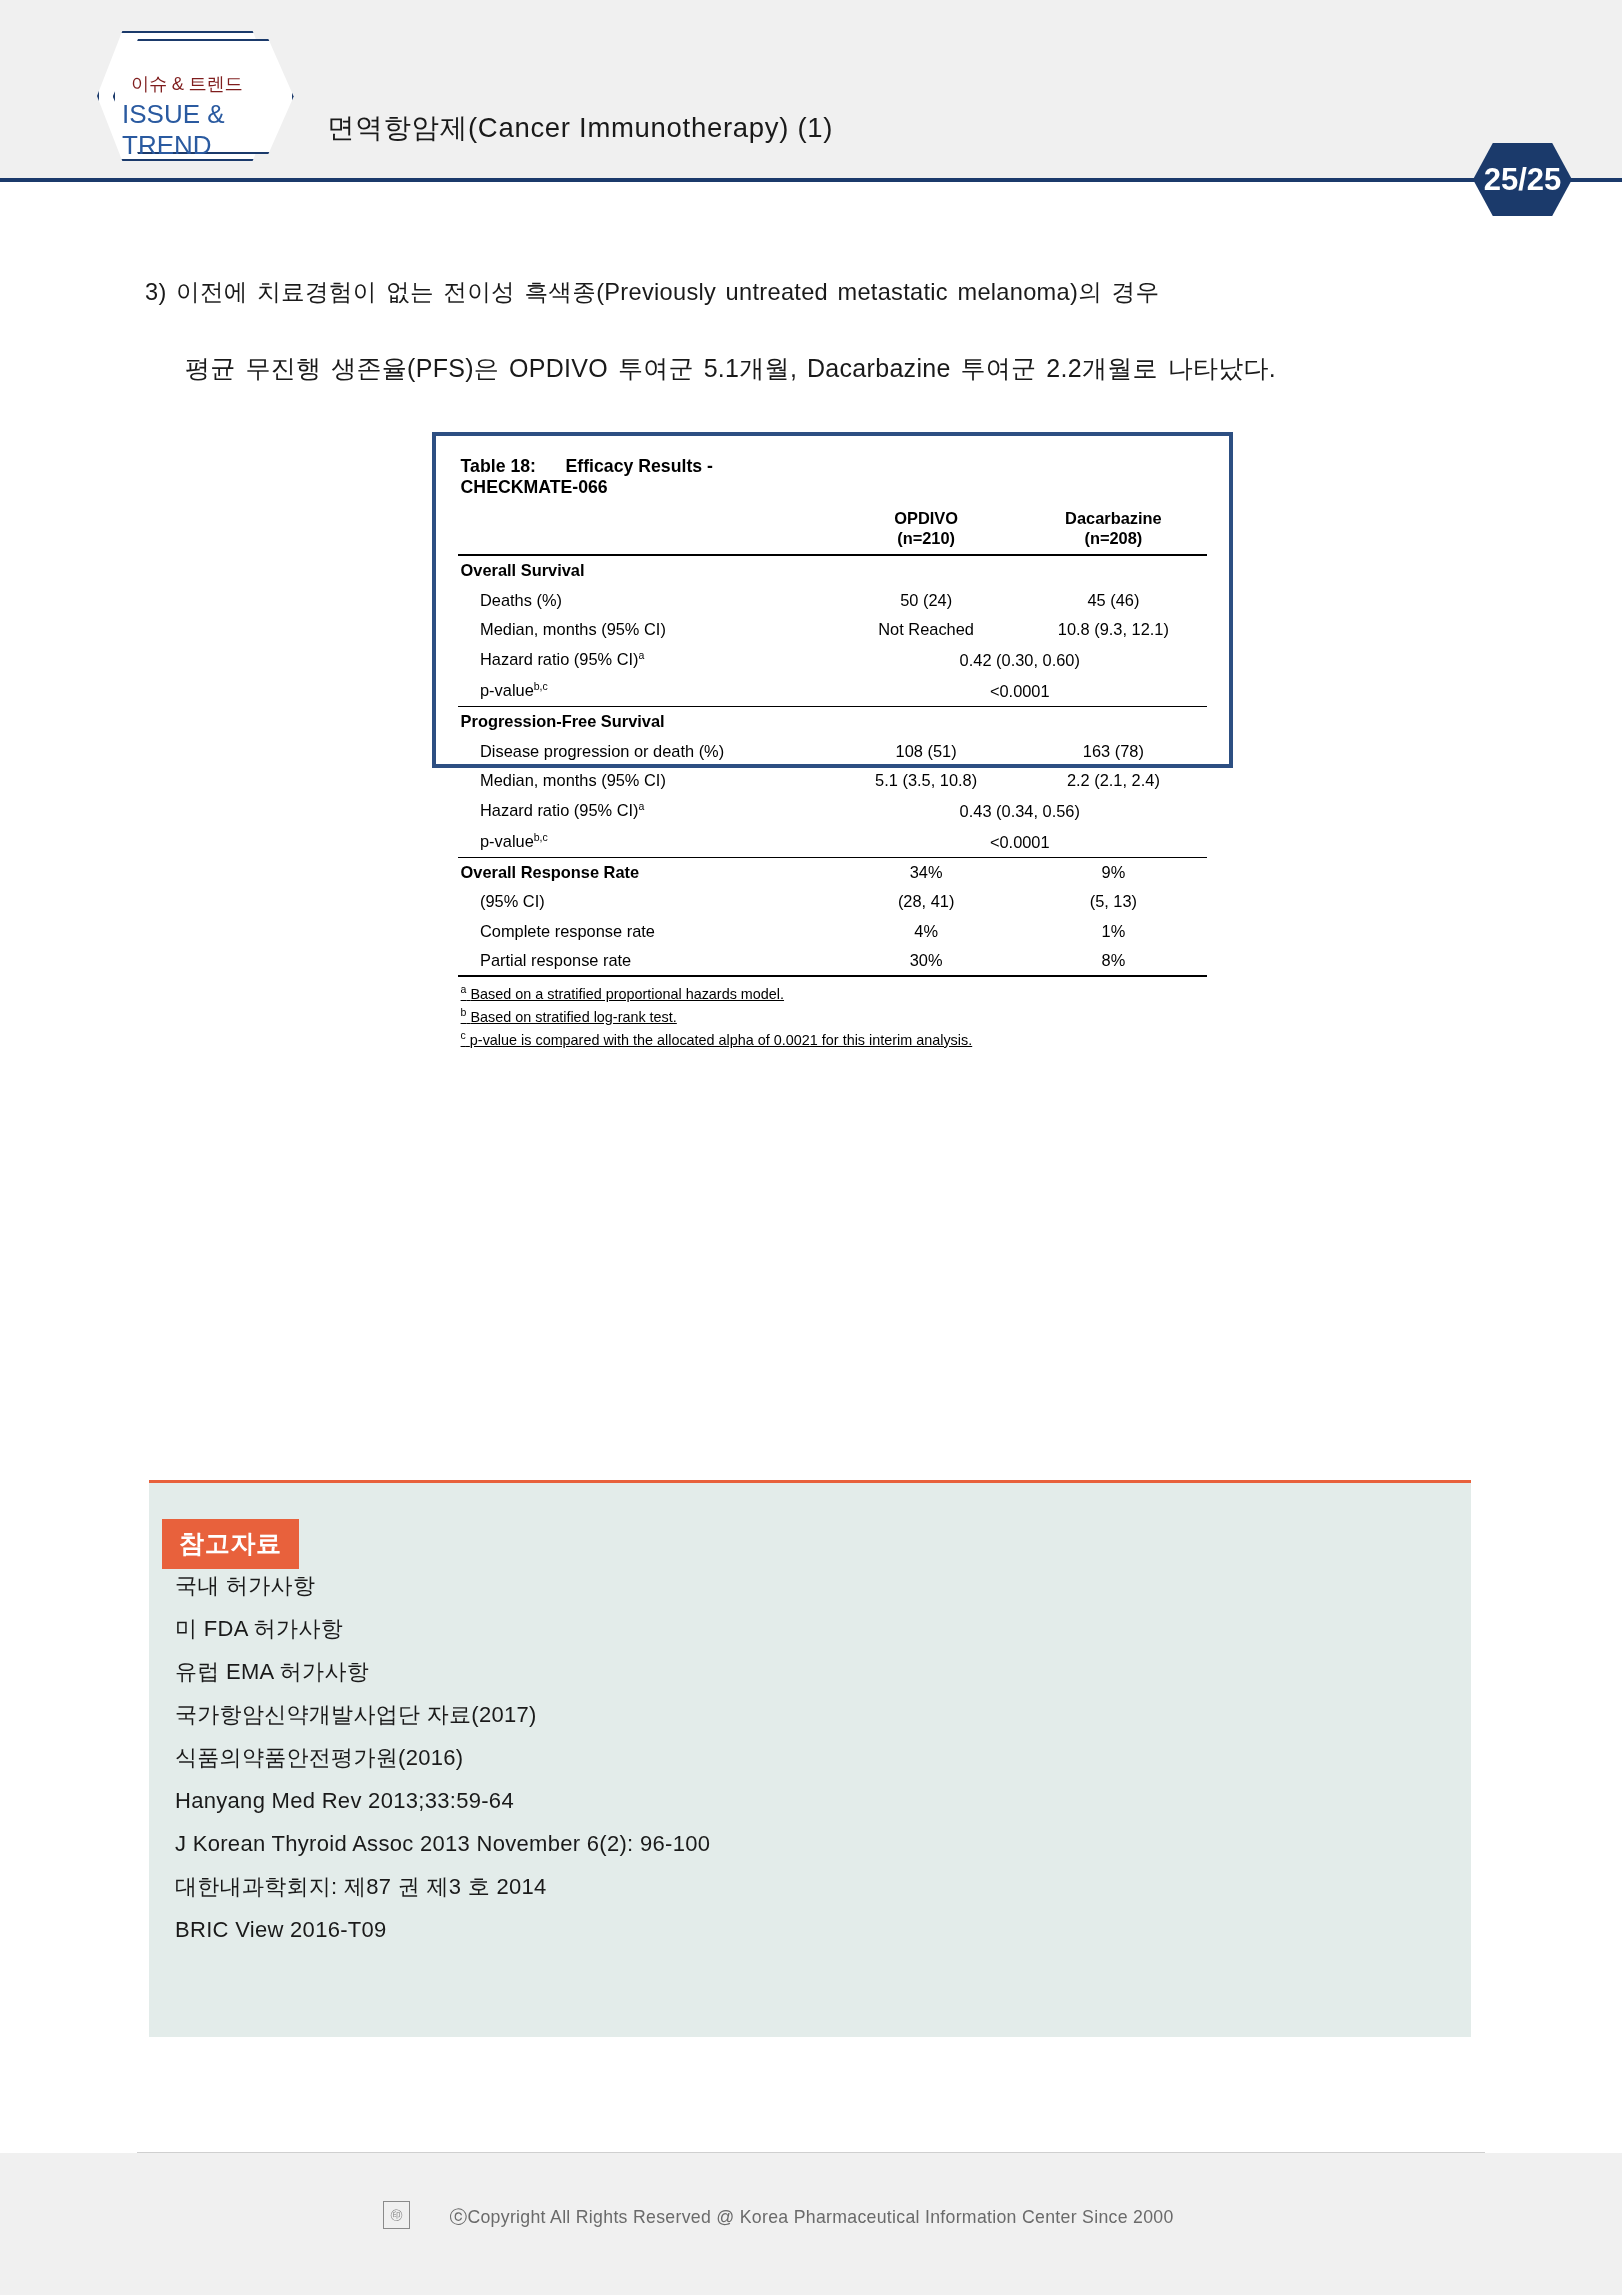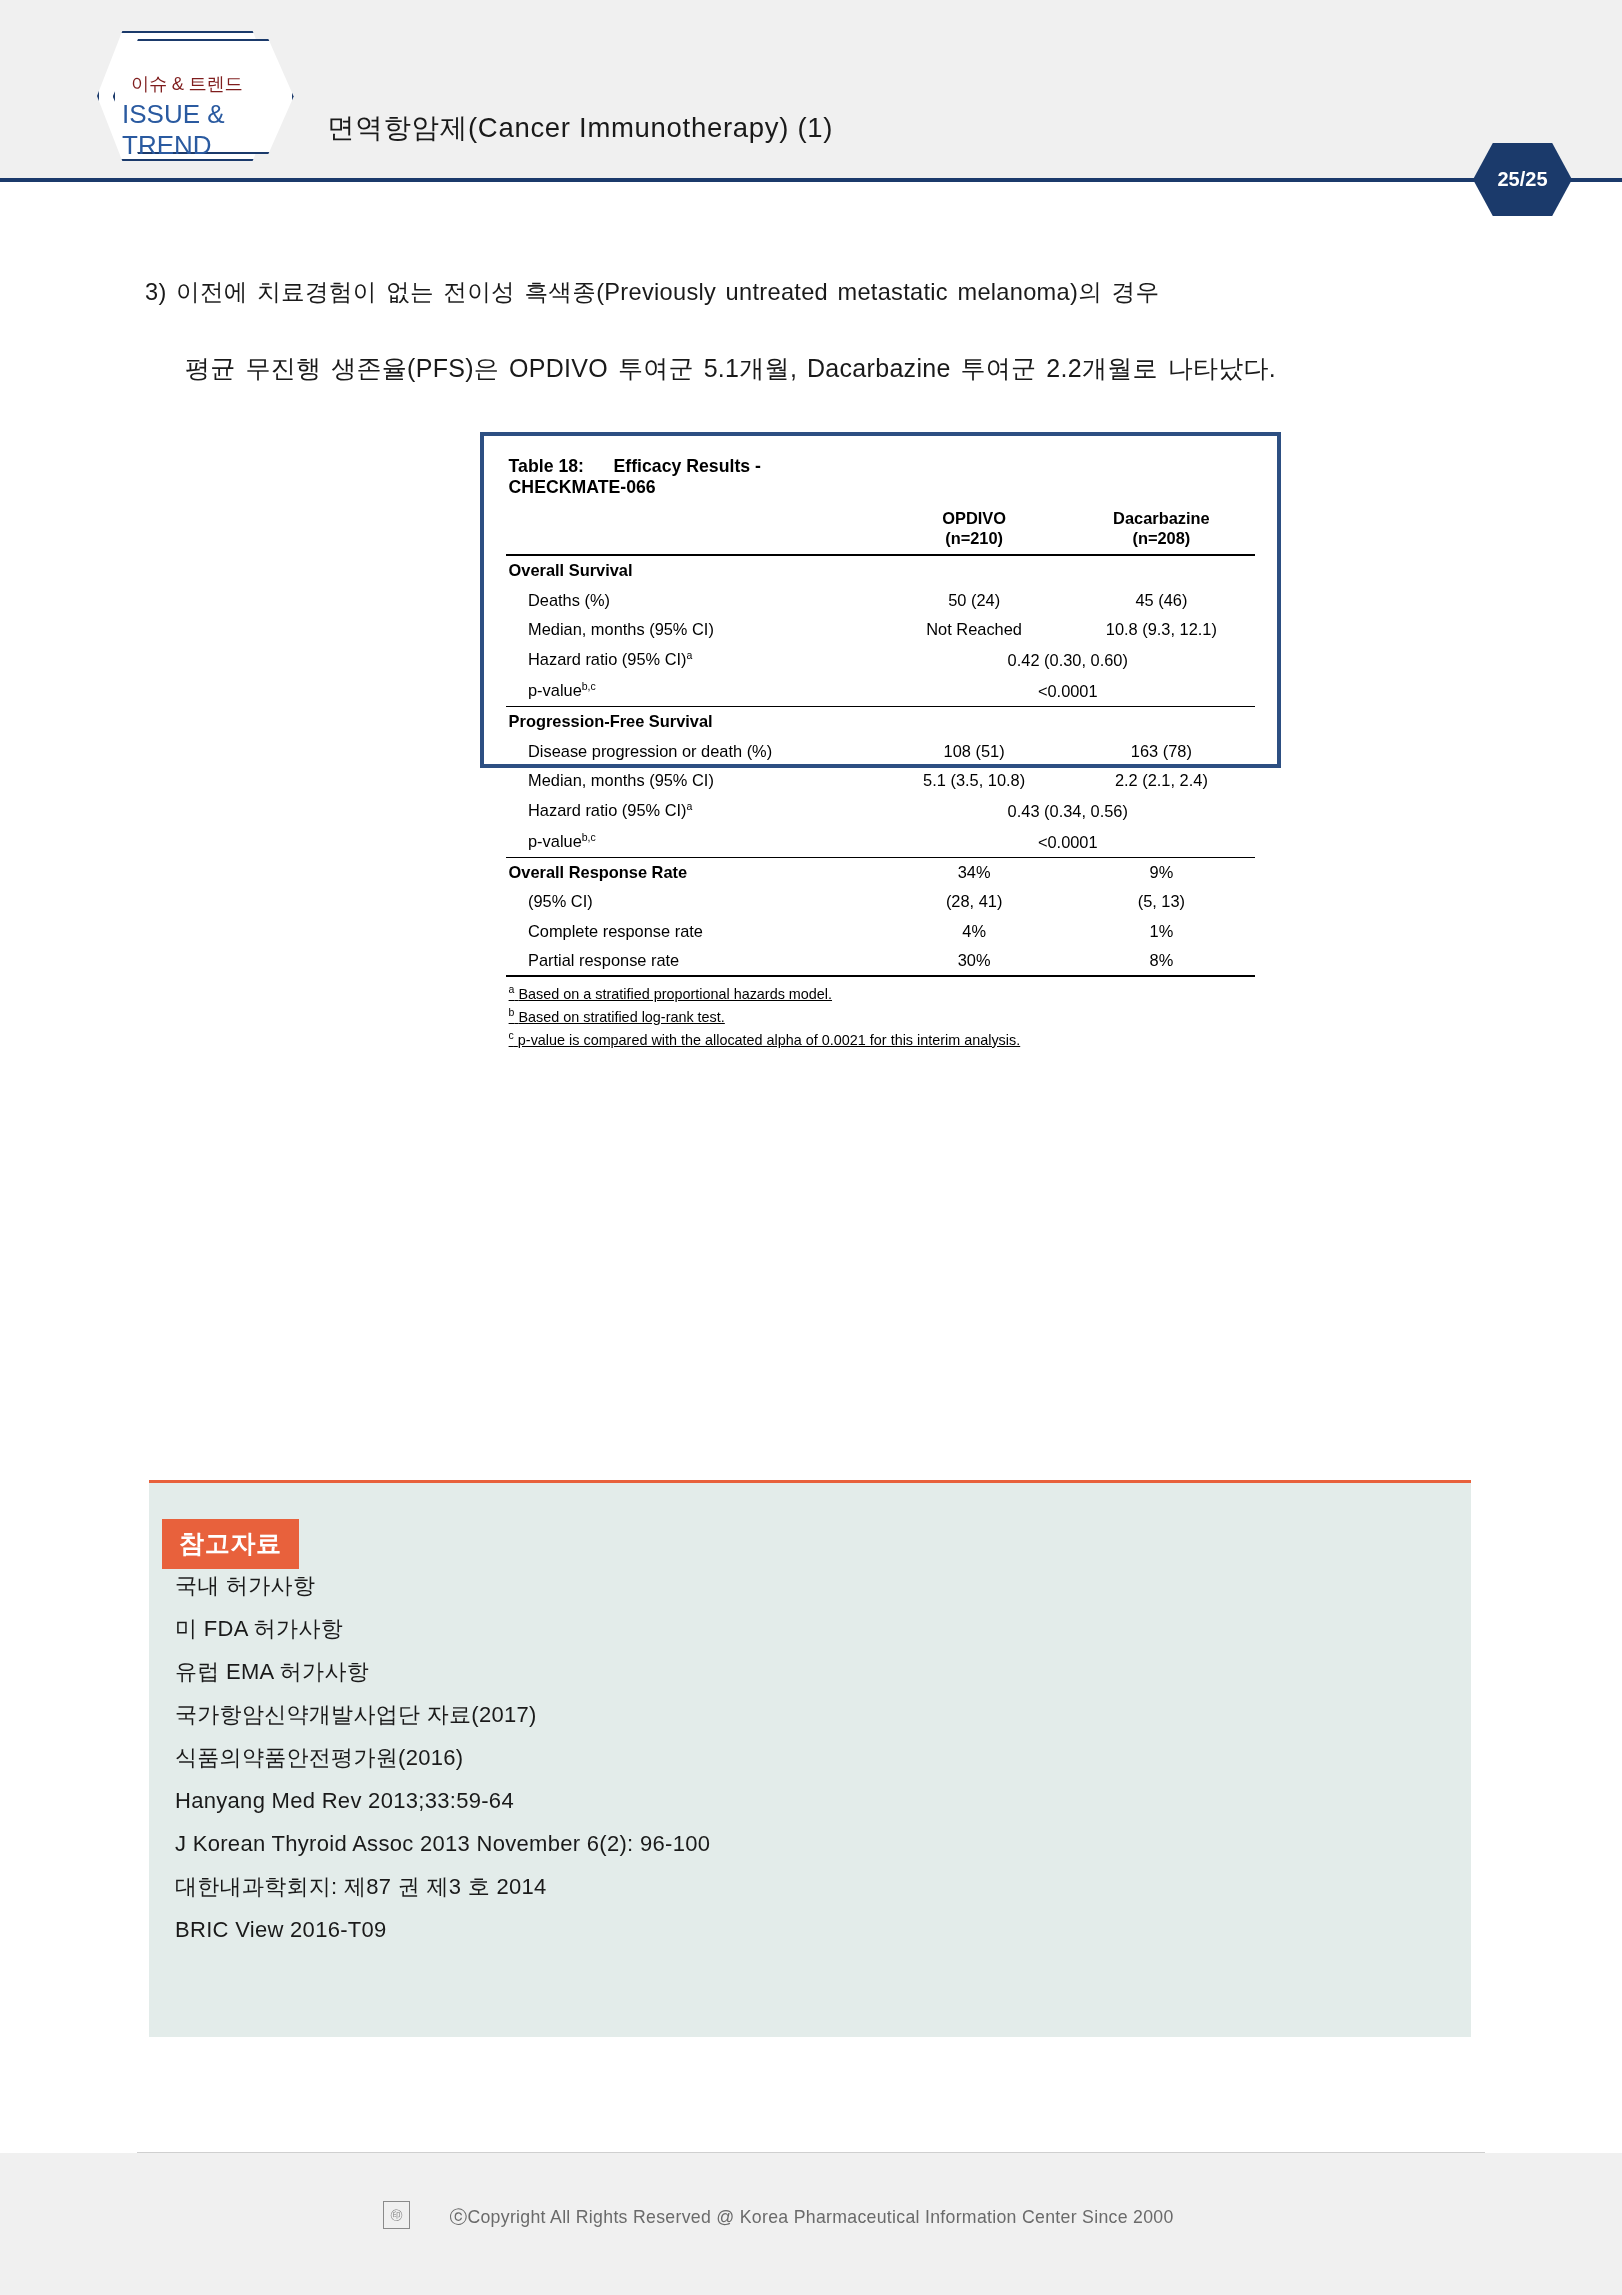--- a/index.html
+++ b/index.html
@@ -72,21 +72,21 @@
     color: #1a1a1a;
     letter-spacing: 0.7px;
   }
   .page-badge {
     position: absolute;
     right: 51px; top: 143px;
     width: 99px; height: 73px;
     background: #1b3a6b;
     clip-path: polygon(20% 0%, 80% 0%, 100% 50%, 80% 100%, 20% 100%, 0% 50%);
     color: #ffffff;
-    font-size: 20px;
+    font-size: 31px;
     font-weight: bold;
     display: flex;
     align-items: center;
     justify-content: center;
   }
 
   
   .para-1 {
     position: absolute;
     left: 145px; top: 276px;
@@ -105,21 +105,20 @@
   
   .figure {
     position: absolute;
     left: 432px; top: 432px;
     width: 793px;
     height: 328px;
     border: 4.6px solid #2d4f82;
     background: #ffffff;
     padding: 0;
     box-sizing: content-box;
-    margin-left: 48px;
   }
   .fig-inner {
     position: relative;
     width: 100%;
     height: 100%;
     padding: 14.4px 22px;
     box-sizing: border-box;
     font-size: 0;
   }
   table.eff {

